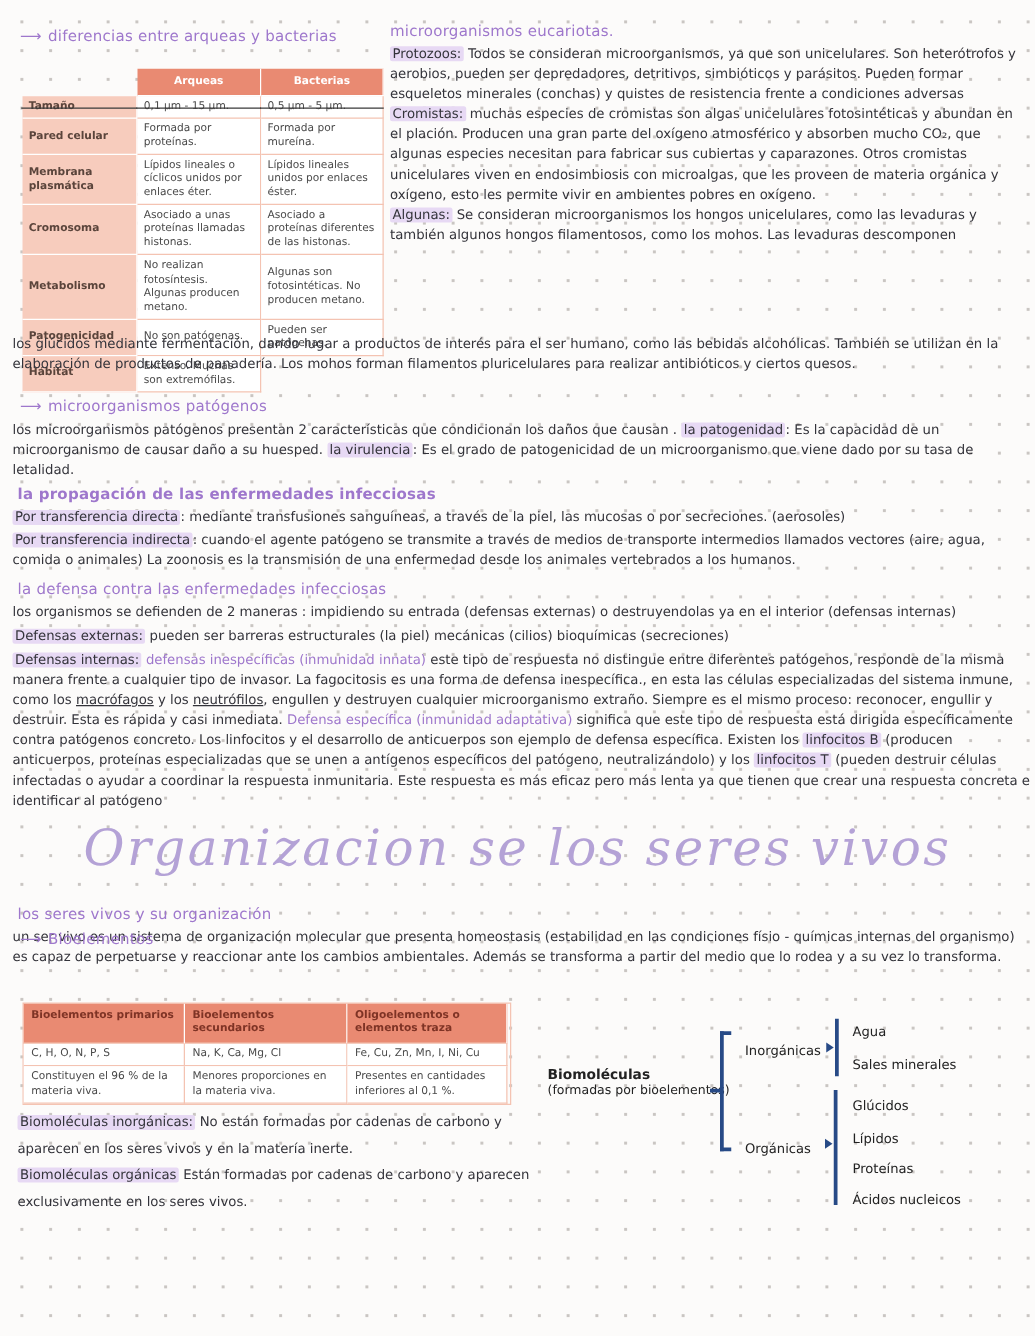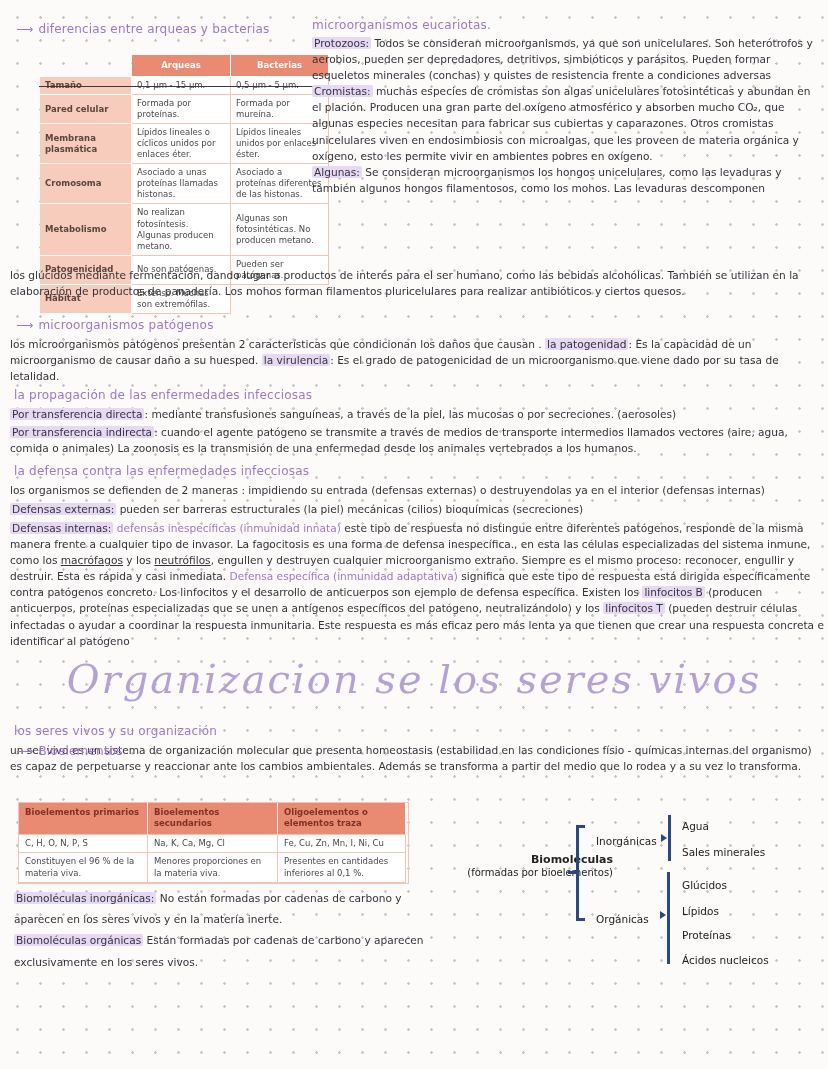--- a/index.html
+++ b/index.html
@@ -11,37 +11,37 @@
     font-family:"DejaVu Sans",sans-serif;color:#33333a;
   }
   .abs{position:absolute;}
   .hd{position:absolute;color:#9e77cc;font-size:12px;letter-spacing:.2px;white-space:nowrap;}
   .arrow{display:inline-block;margin-right:5px;}
   p.body{position:absolute;font-size:10.6px;line-height:1.52;margin:0;}
   .hl{background:#e7d9f4;border-radius:2px;padding:0 2px;}
   .ph{color:#9e77cc;}
   .u{text-decoration:underline;}
   
-  .t1{position:absolute;display:grid;grid-template-columns:92px 99px 98px;font-size:8.5px;line-height:1.3;margin-left:22px;}
+  .t1{position:absolute;display:grid;grid-template-columns:92px 99px 98px;font-size:8.5px;line-height:1.3;}
   .t1c{padding:3px 5px;border-right:1px solid #f4c3b2;border-bottom:1px solid #f4c3b2;background:#fff;color:#4a4a4a;display:flex;align-items:center;box-sizing:border-box;}
   .t1 .lab{background:#f7ccbd;color:#5a443b;font-weight:bold;border-right:1px solid #fff;border-bottom:1px solid #fff;}
   .t1 .hcell{background:#e98a72;color:#fff;font-weight:bold;justify-content:center;text-align:center;border-right:1px solid #fff;border-bottom:1px solid #fff;padding:5px 5px;}
   .t1 .corner{background:transparent;border:none;}
   .strike{position:relative;}
   .strike::after{content:"";position:absolute;left:-1px;right:-1px;top:50%;height:1.3px;background:#3a3a3a;}
   
   .t2{position:absolute;display:grid;grid-template-columns:129px 130px 128px;font-size:8.5px;line-height:1.35;border:1px solid #f4c3b2;}
   .t2c{padding:3px 6px;border-right:1px solid #f4c3b2;border-bottom:1px solid #f4c3b2;background:#fff;color:#4a4a4a;box-sizing:border-box;}
   .t2 .hcell{background:#e98a72;color:#7e3325;font-weight:bold;padding:4px 6px;border-right:1px solid #fff;}
   .big-title{position:absolute;left:0;top:656px;width:828px;text-align:center;
     font-family:"DejaVu Serif",serif;font-style:italic;font-weight:normal;
     font-size:40px;color:#b4a2d6;letter-spacing:2px;margin:0;}
   
   .diag{position:absolute;left:430px;top:795px;width:396px;height:195px;}
-  .d-root{position:absolute;left:8px;top:58px;width:175px;text-align:right;color:#222;line-height:1.25;}
+  .d-root{position:absolute;left:8px;top:58px;width:175px;text-align:left;color:#222;line-height:1.25;}
   .d-root .r1{font-weight:bold;font-size:11px;}
   .d-root .r2{font-size:10px;}
   .d-bracket{position:absolute;left:146px;top:30px;width:9px;height:96px;border:3px solid #274a86;border-right:none;box-sizing:border-box;}
   .d-stub{position:absolute;left:138px;top:76px;width:9px;height:3px;background:#274a86;}
   .d-vline{position:absolute;width:3px;background:#274a86;}
   .d-tick{position:absolute;width:0;height:0;border-top:4px solid transparent;border-bottom:4px solid transparent;border-left:6px solid #274a86;}
   .d-label,.d-item{position:absolute;font-size:10.5px;color:#222;white-space:nowrap;}
 </style>
 </head>
 <body>
@@ -92,21 +92,21 @@
     <p style="font-size:10.6px;line-height:1.52;margin:0;"><span class="hl">Algunas:</span><span> Se consideran microorganismos los hongos unicelulares, como las levaduras y también algunos hongos filamentosos, como los mohos. Las levaduras descomponen</span></p>
   </div>
 
   <p class="body" style="left:10px;top:267px;width:812px;">los glúcidos mediante fermentación, dando lugar a productos de interés para el ser humano, como las bebidas alcohólicas. También se utilizan en la elaboración de productos de panadería. Los mohos forman filamentos pluricelulares para realizar antibióticos y ciertos quesos.</p>
 
   <div class="hd" style="left:16px;top:318px;">
     <span class="arrow">⟶</span><span>microorganismos patógenos</span>
   </div>
   <p class="body" style="left:10px;top:336px;width:814px;"><span>los microorganismos patógenos presentan 2 características que condicionan los daños que causan . </span><span class="hl">la patogenidad</span><span>: Es la capacidad de un microorganismo de causar daño a su huesped. </span><span class="hl">la virulencia</span><span>: Es el grado de patogenicidad de un microorganismo que viene dado por su tasa de letalidad.</span></p>
 
-  <div class="hd" style="left:14px;top:388px;">la propagación de las enfermedades infecciosas</div>
+  <div class="hd" style="left:14px;top:388px;font-weight:bold;">la propagación de las enfermedades infecciosas</div>
   <p class="body" style="left:10px;top:406px;width:814px;"><span class="hl">Por transferencia directa</span><span>: mediante transfusiones sanguíneas, a través de la piel, las mucosas o por secreciones. (aerosoles)</span></p>
   <p class="body" style="left:10px;top:424px;width:814px;"><span class="hl">Por transferencia indirecta</span><span>: cuando el agente patógeno se transmite a través de medios de transporte intermedios llamados vectores (aire, agua, comida o animales) La zoonosis es la transmisión de una enfermedad desde los animales vertebrados a los humanos.</span></p>
 
   <div class="hd" style="left:14px;top:464px;">la defensa contra las enfermedades infecciosas</div>
   <p class="body" style="left:10px;top:482px;width:814px;">los organismos se defienden de 2 maneras : impidiendo su entrada (defensas externas) o destruyendolas ya en el interior (defensas internas)</p>
   <p class="body" style="left:10px;top:501px;width:814px;"><span class="hl">Defensas externas:</span><span> pueden ser barreras estructurales (la piel) mecánicas (cilios) bioquímicas (secreciones)</span></p>
   <p class="body" style="left:10px;top:520px;width:816px;"><span class="hl">Defensas internas:</span><span> </span><span class="ph">defensas inespecíficas (inmunidad innata)</span><span> este tipo de respuesta no distingue entre diferentes patógenos, responde de la misma manera frente a cualquier tipo de invasor. La fagocitosis es una forma de defensa inespecífica., en esta las células especializadas del sistema inmune, como los </span><span class="u">macrófagos</span><span> y los </span><span class="u">neutrófilos</span><span>, engullen y destruyen cualquier microorganismo extraño. Siempre es el mismo proceso: reconocer, engullir y destruir. Esta es rápida y casi inmediata. </span><span class="ph">Defensa específica (inmunidad adaptativa)</span><span> significa que este tipo de respuesta está dirigida específicamente contra patógenos concreto. Los linfocitos y el desarrollo de anticuerpos son ejemplo de defensa específica. Existen los </span><span class="hl">linfocitos B</span><span> (producen anticuerpos, proteínas especializadas que se unen a antígenos específicos del patógeno, neutralizándolo) y los </span><span class="hl">linfocitos T</span><span> (pueden destruir células infectadas o ayudar a coordinar la respuesta inmunitaria. Este respuesta es más eficaz pero más lenta ya que tienen que crear una respuesta concreta e identificar al patógeno</span></p>
 
   <h1 class="big-title">Organizacion se los seres vivos</h1>
 

